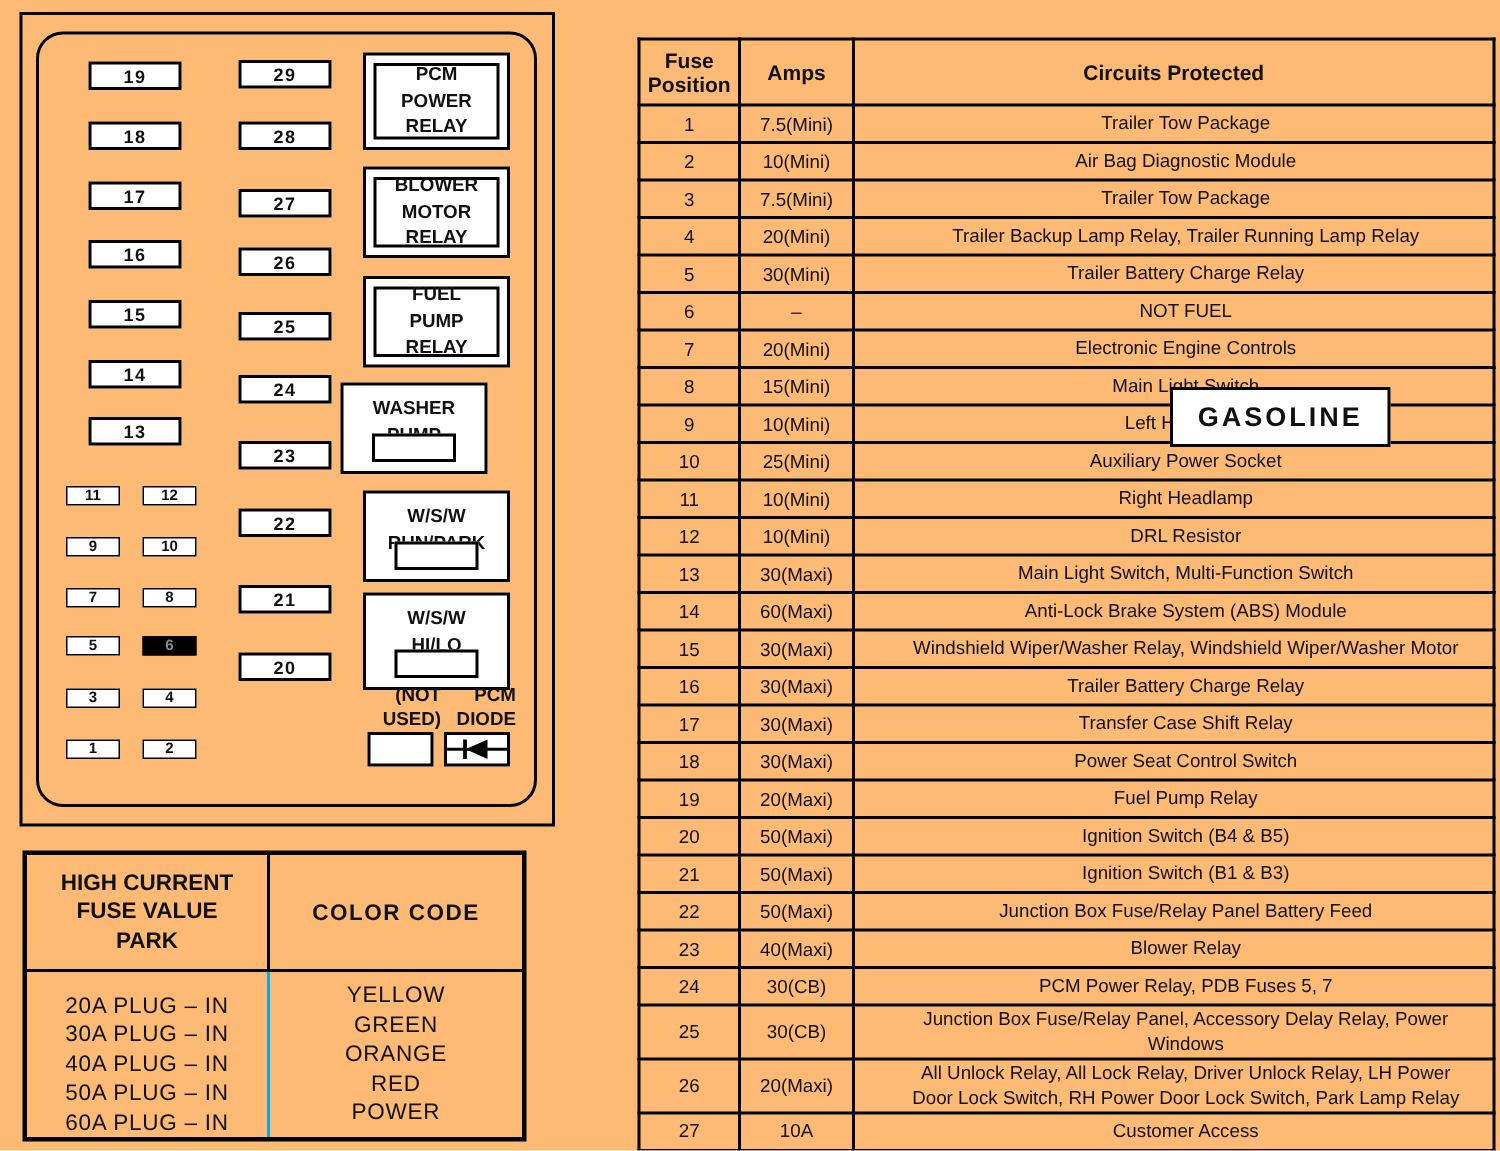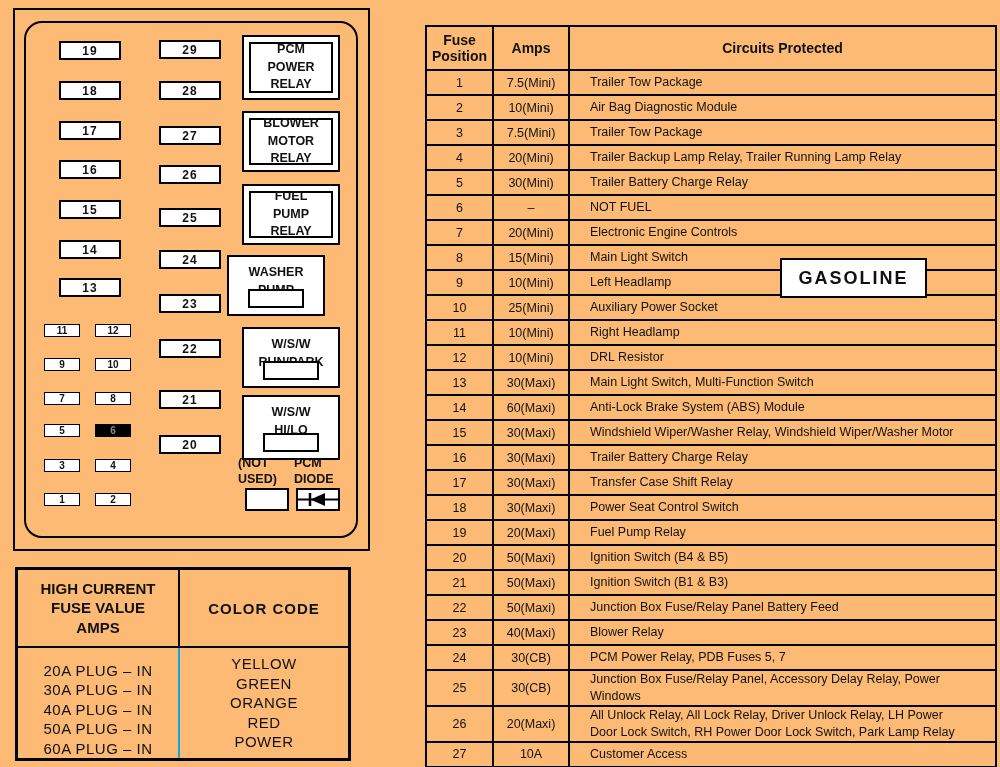--- a/index.html
+++ b/index.html
@@ -18,42 +18,42 @@
   .fuse-box.small{font-size:10px;border-width:1.5px;letter-spacing:0;}
   .fuse-box.filled{background:#000;color:#8a8a8a;}
   .relay{position:absolute;border:2px solid #000;background:#fff;}
   .relay .inner{
     position:absolute;left:5px;top:5px;right:5px;bottom:5px;border:2px solid #000;
     display:flex;flex-direction:column;align-items:center;justify-content:center;
   }
   .relay-text{font-weight:bold;font-size:12.5px;line-height:1.42;text-align:center;width:100%;}
   .relay.slot-style .relay-text{position:absolute;top:7px;left:0;}
   .slot-rect{position:absolute;left:50%;transform:translateX(-50%);bottom:6px;width:52px;height:15px;border:2px solid #000;background:#fff;}
-  .nu-label{position:absolute;font-weight:bold;font-size:12.5px;line-height:1.3;text-align:left;white-space:pre-line;}
+  .nu-label{position:absolute;font-weight:bold;font-size:12.5px;line-height:1.3;text-align:right;white-space:pre-line;}
   .nu-box{position:absolute;border:2px solid #000;background:#fff;}
   
   .cc-table{
     position:absolute;left:15px;top:567px;width:330px;height:188px;
     border:3px solid #000;display:grid;grid-template-columns:162px 1fr;grid-template-rows:78px 1fr;
   }
   .cc-cell{display:flex;flex-direction:column;align-items:center;justify-content:center;}
   .cc-hl{border-right:2px solid #000;border-bottom:2px solid #000;font-weight:bold;font-size:15px;line-height:1.3;text-align:center;}
   .cc-hr{border-bottom:2px solid #000;font-weight:bold;font-size:15px;letter-spacing:1px;}
   .cc-bl{border-right:2px solid #0ea5e9;justify-content:flex-end;}
   .cc-line{font-size:15px;line-height:19.5px;letter-spacing:0.5px;}
   
   .fuse-table{
     position:absolute;left:425px;top:25px;width:570px;
     border-collapse:collapse;table-layout:fixed;
   }
   .fuse-table th,.fuse-table td{border:2px solid #000;padding:0;}
   .fuse-table th{height:42px;font-size:14px;font-weight:bold;text-align:center;vertical-align:middle;}
   .fuse-table td{height:23px;font-size:12.5px;vertical-align:middle;}
   .fuse-table td.pos,.fuse-table td.amps{text-align:center;}
-  .fuse-table td.circ{text-align:left;padding-left:20px;padding-right:4px;white-space:pre-line;line-height:1.35;}
+  .fuse-table td.circ{text-align:center;padding-left:20px;padding-right:4px;white-space:pre-line;line-height:1.35;}
   col.c-pos{width:67px;}col.c-amps{width:76px;}col.c-circ{width:427px;}
   
   .gasoline{
     position:absolute;left:780px;top:258px;width:143px;height:36px;background:#fff;border:2px solid #000;
     display:flex;align-items:center;justify-content:center;
     font-weight:bold;font-size:18px;letter-spacing:2px;z-index:5;
   }
 </style>
 </head>
 <body>
@@ -138,21 +138,21 @@
     <svg width="40" height="19" viewBox="0 0 40 19">
       <line x1="0" y1="9.5" x2="40" y2="9.5" stroke="#000" stroke-width="2"></line>
       <line x1="12" y1="3" x2="12" y2="16" stroke="#000" stroke-width="2.5"></line>
       <polygon points="12.5,9.5 27,3 27,16" fill="#000"></polygon>
     </svg>
   </div>
 
   <div class="cc-table">
     <div class="cc-cell cc-hl" style="white-space:pre-line;">HIGH CURRENT
 FUSE VALUE
-AMPS</div>
+PARK</div>
     <div class="cc-cell cc-hr">COLOR CODE</div>
     <div class="cc-cell cc-bl" id="cc-amps-col">
         <div class="cc-line">20A PLUG – IN</div>
         <div class="cc-line">30A PLUG – IN</div>
         <div class="cc-line">40A PLUG – IN</div>
         <div class="cc-line">50A PLUG – IN</div>
         <div class="cc-line">60A PLUG – IN</div>
       </div>
     <div class="cc-cell" id="cc-color-col">
         <div class="cc-line">YELLOW</div>

